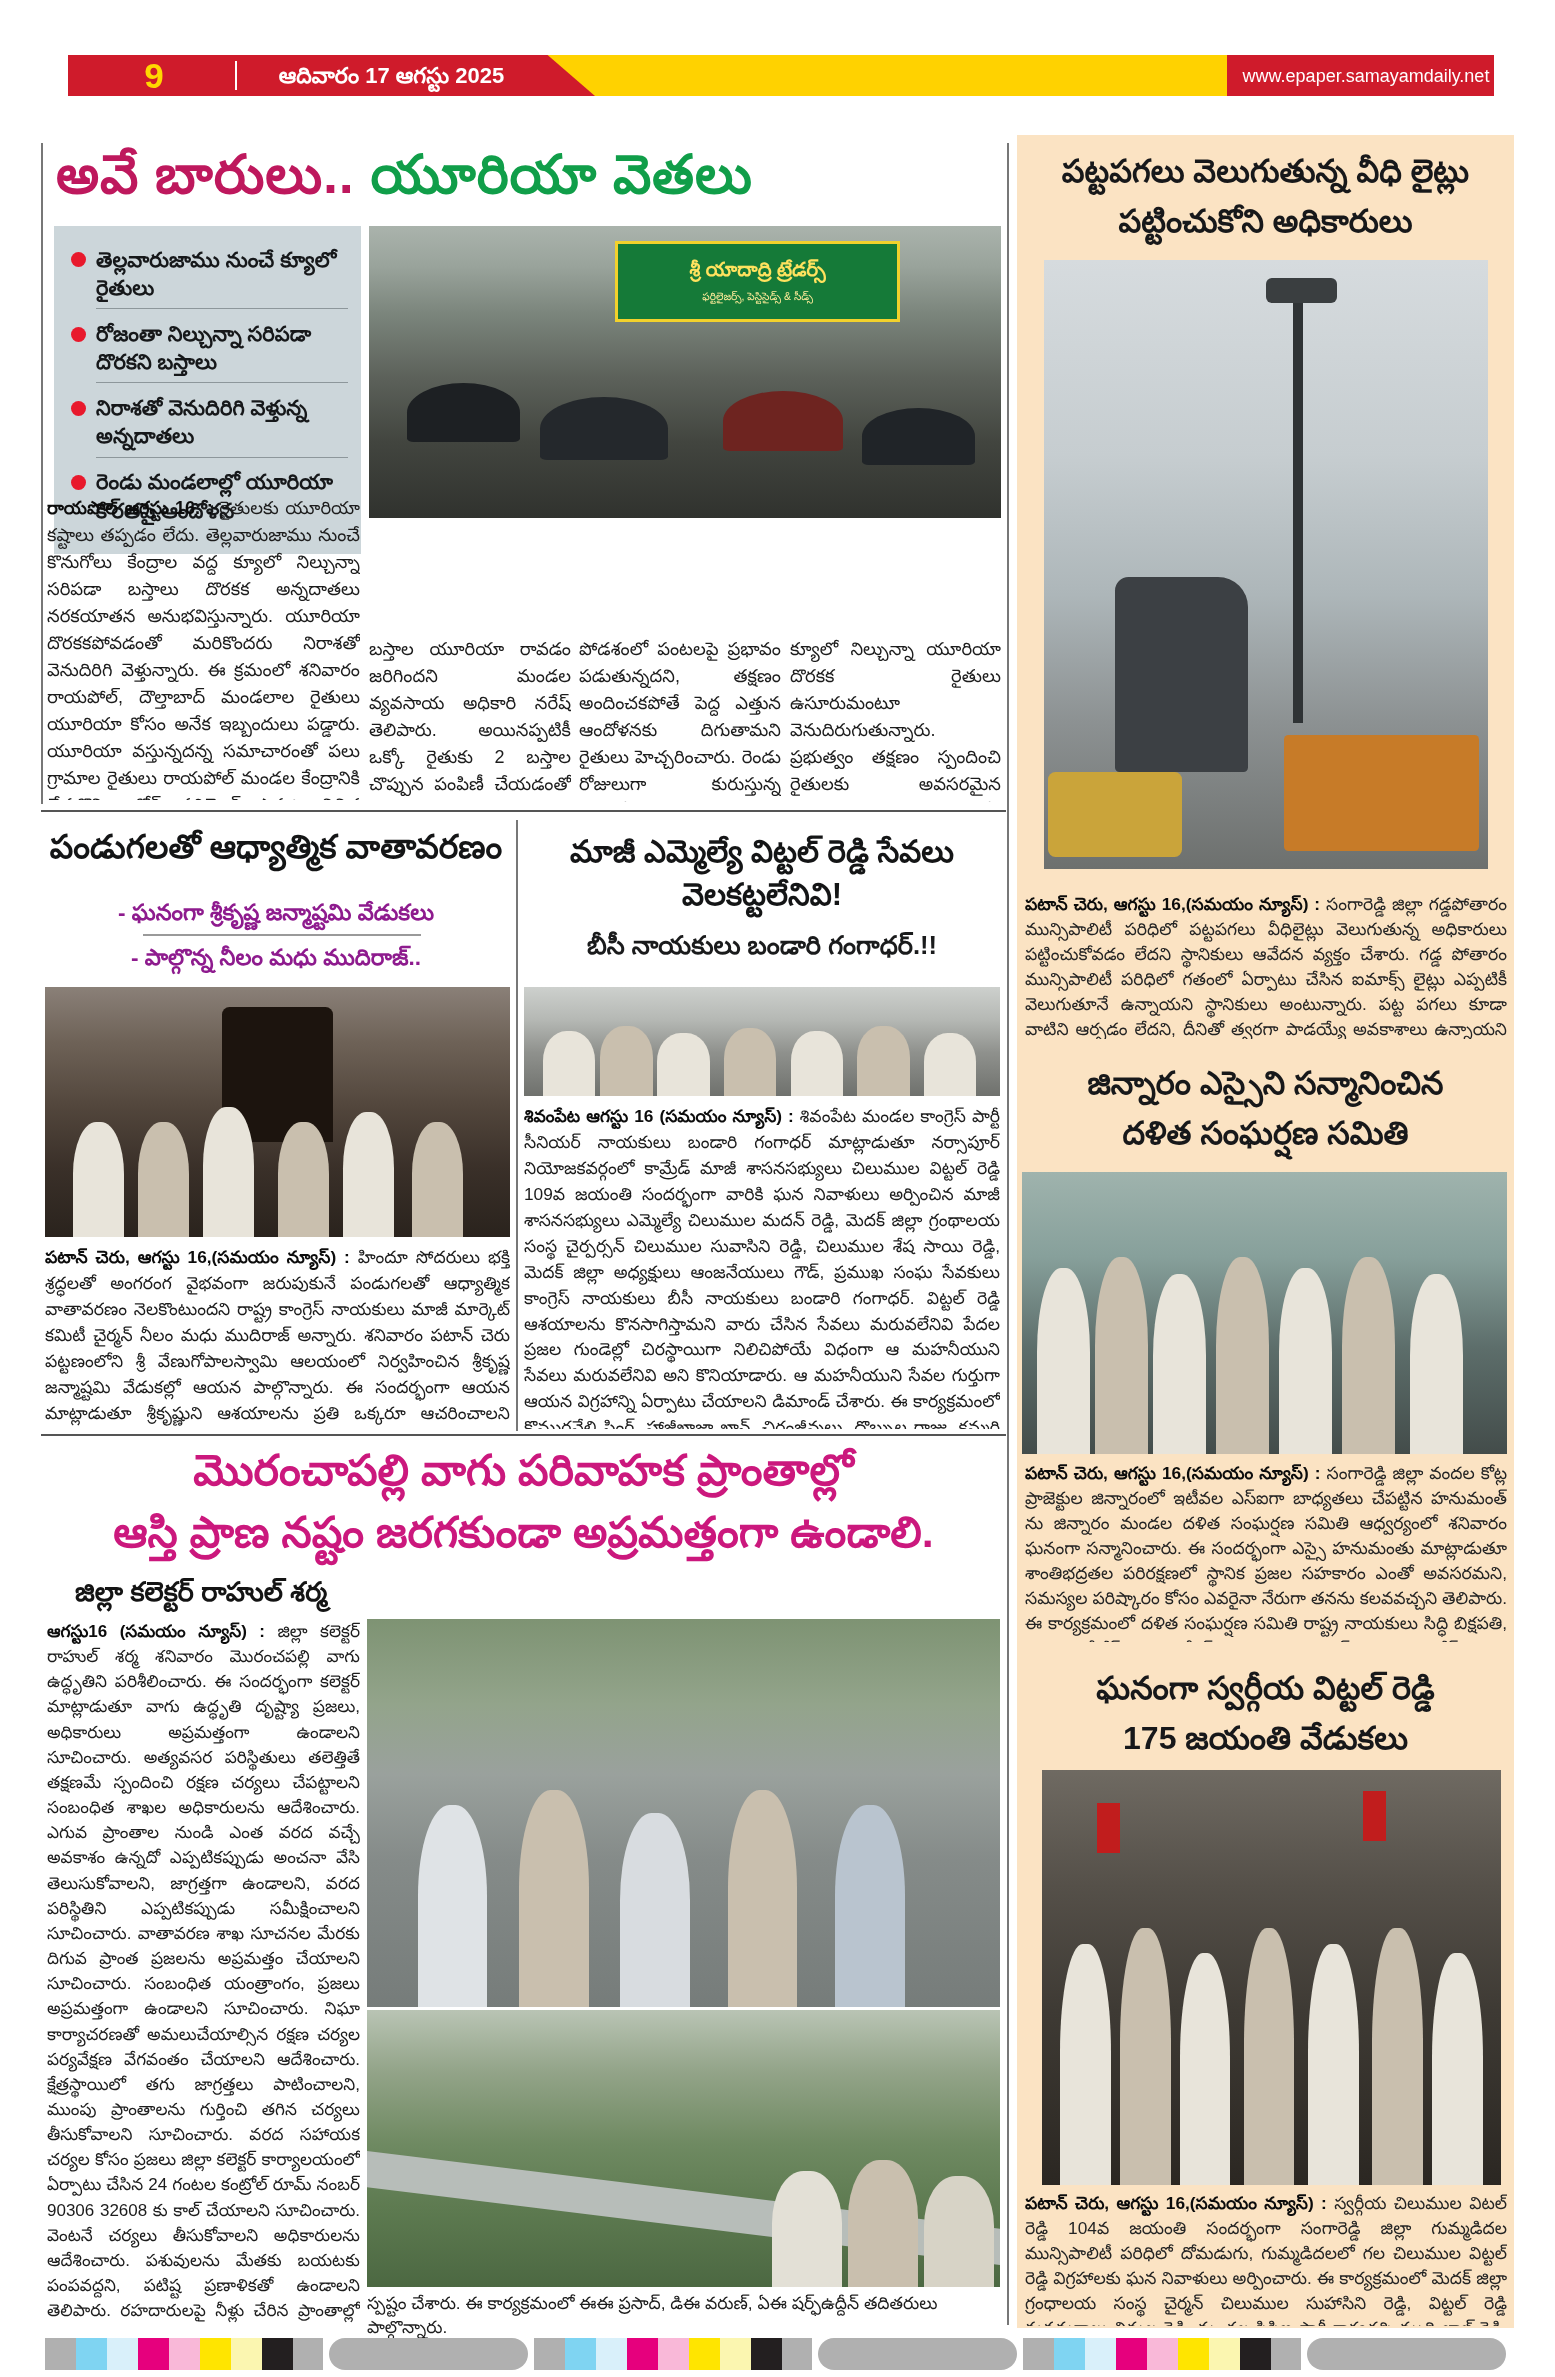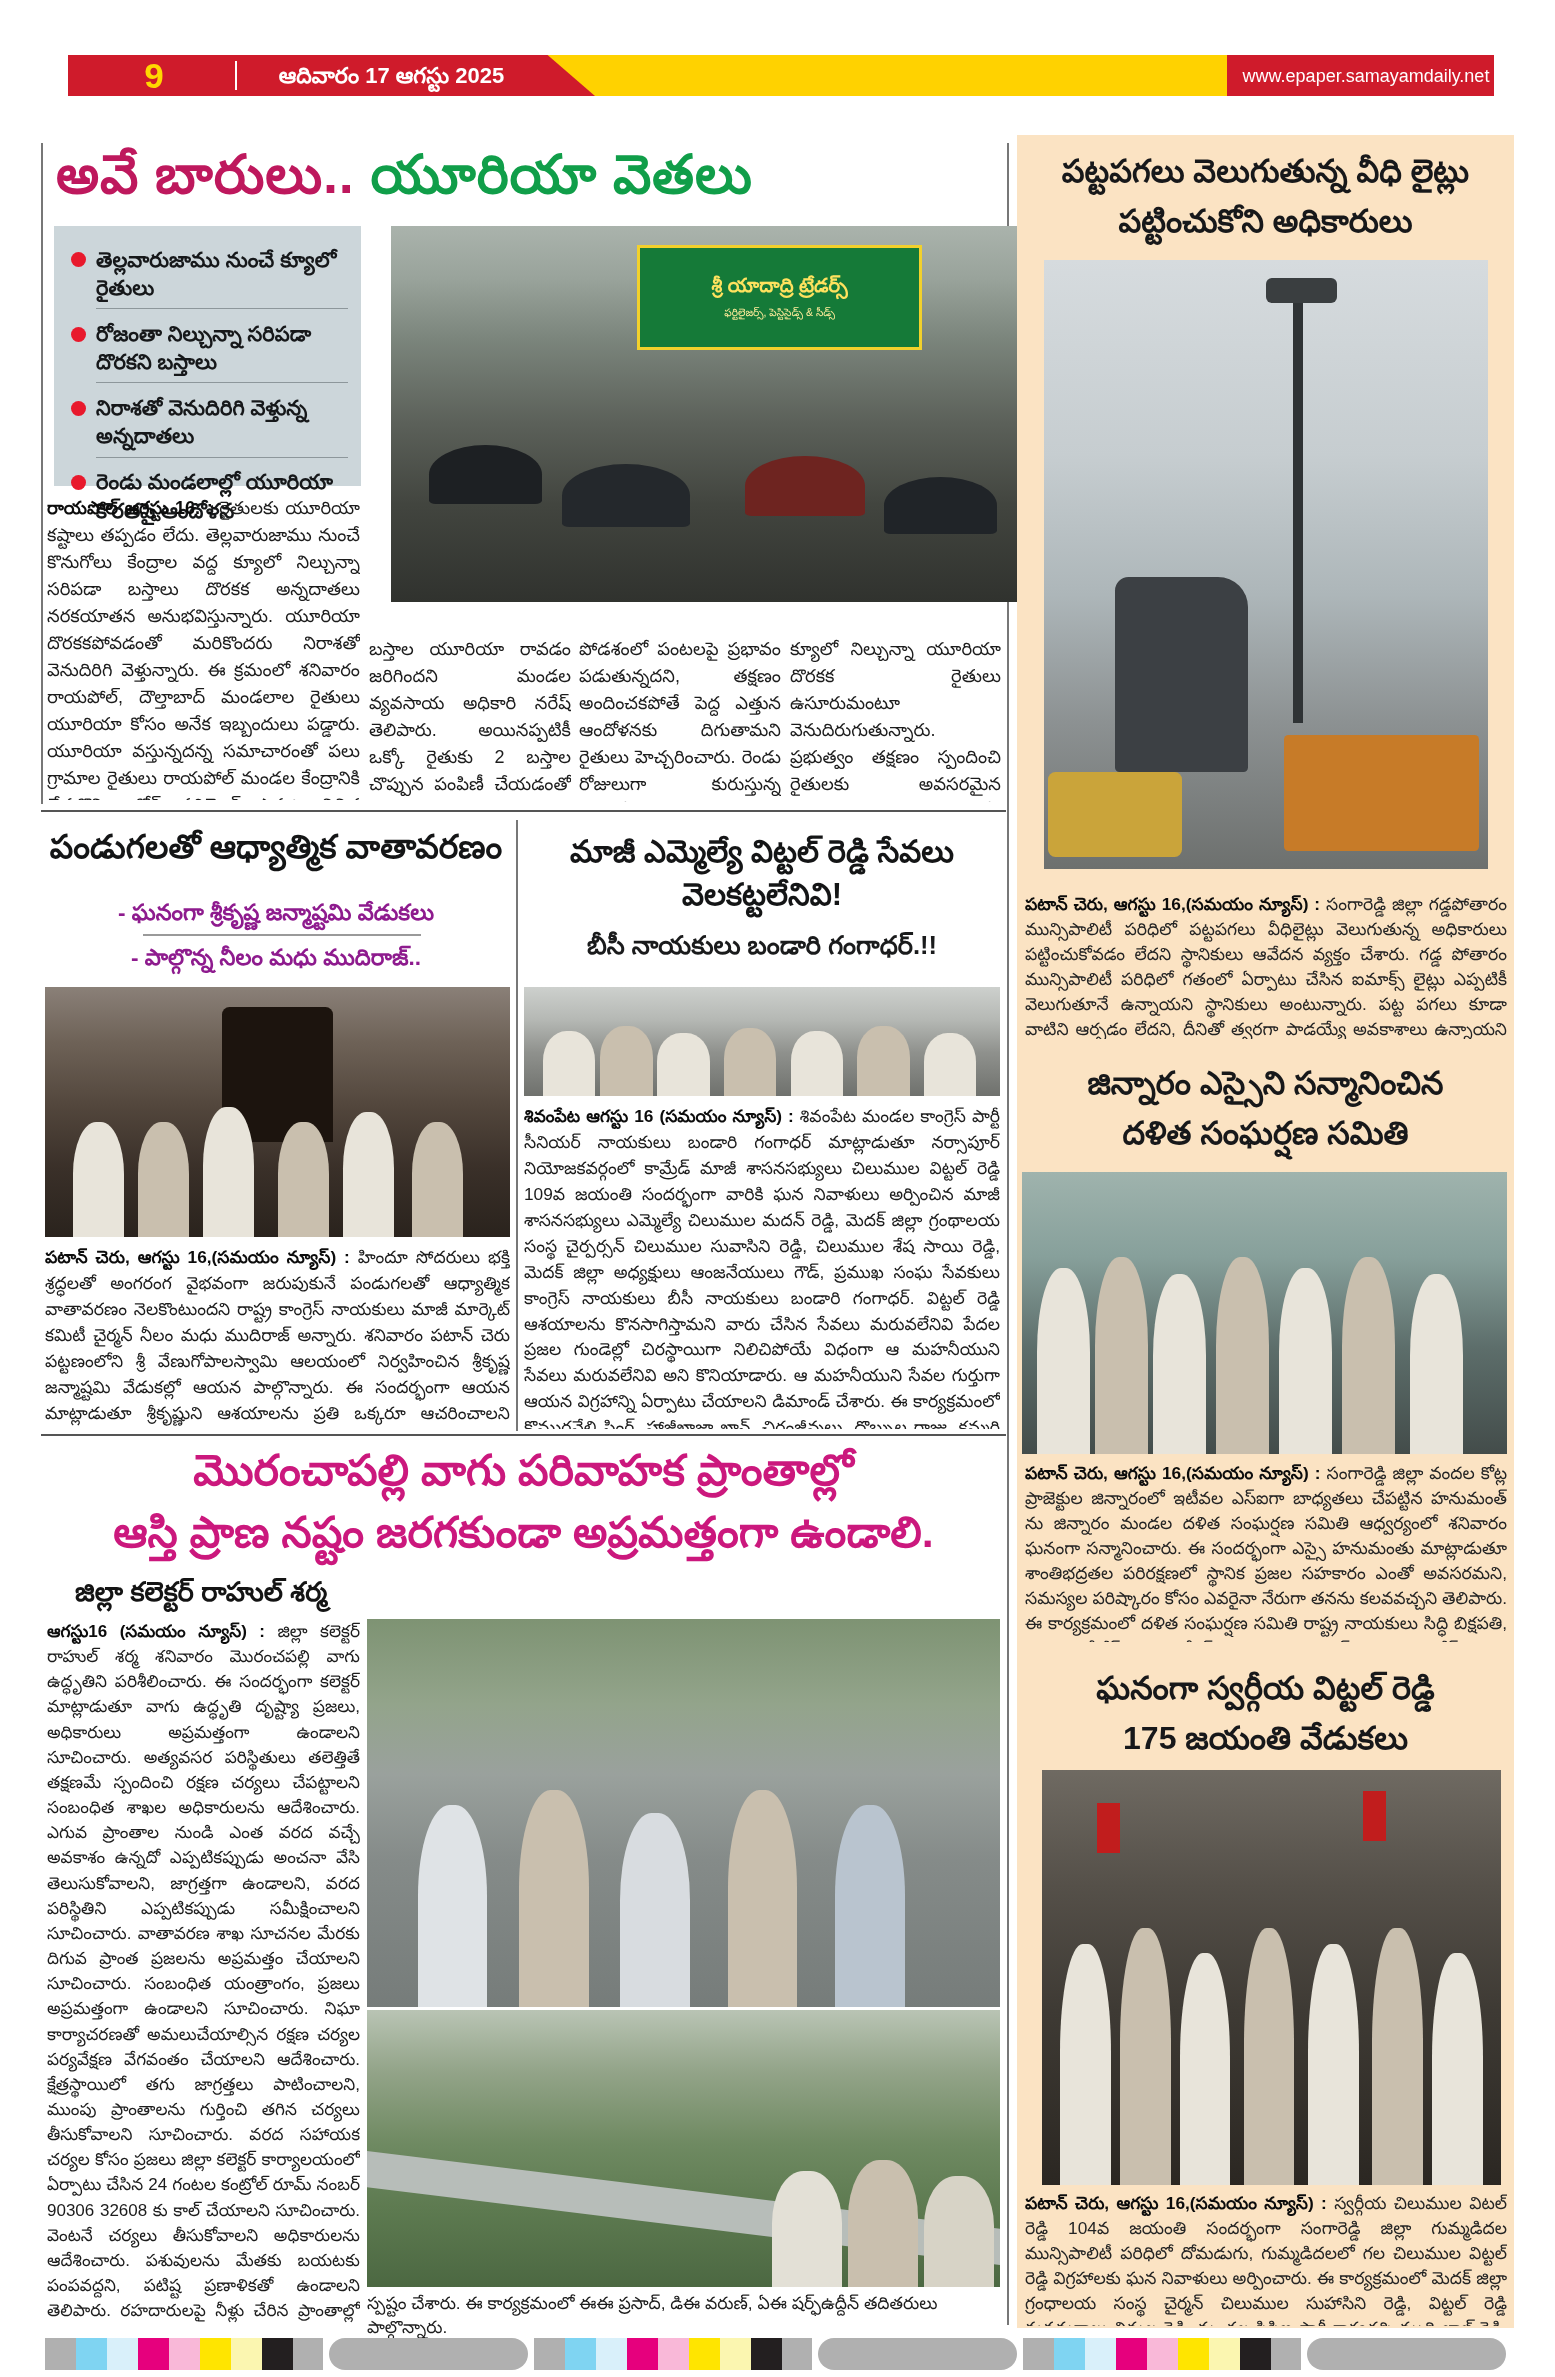--- a/index.html
+++ b/index.html
@@ -25,21 +25,21 @@
   
   .vrule { position:absolute; width:1.5px; background:#777; }
   .hrule { position:absolute; height:1.5px; background:#555; }
 
   
   .main-headline { position:absolute; left:56px; top:143px; width:944px; height:79px;
                    font-size:54px; font-weight:bold; letter-spacing:0.8px; white-space:nowrap; }
   .hl-red { color:#be185d; }
   .hl-green { color:#109e49; }
 
-  .bullet-box { position:absolute; left:54px; top:226px; width:307px; height:260px;
+  .bullet-box { position:absolute; left:54px; top:226px; width:307px; height:328px;
                 background:#ccd6da; padding:19.6px 13.5px 7.5px 16.6px; }
   .bullet-box ul { list-style:none; }
   .bullet-box li { display:flex; gap:10.5px; margin-bottom:10.5px; }
   .bdot { flex:0 0 auto; width:15px; height:15px; border-radius:50%; background:#e8192c; margin-top:6.8px; }
   .btxt { font-size:21px; font-weight:bold; color:#16181a; line-height:1.35;
           border-bottom:1.5px solid #8d979b; padding-bottom:6px; }
   .bullet-box li:last-child .btxt { border-bottom:none; }
 
   .bodytxt { font-size:18px; line-height:1.5; color:#1c1c1c; text-align:justify; overflow:hidden; }
   .dl { font-weight:bold; color:#0c0c0c; }
@@ -131,21 +131,21 @@
           <span class="bdot"></span>
           <span class="btxt">నిరాశతో వెనుదిరిగి వెళ్తున్న అన్నదాతలు</span>
         </li>
         <li>
           <span class="bdot"></span>
           <span class="btxt">రెండు మండలాల్లో యూరియా కొరతపై ఆందోళన</span>
         </li>
       </ul>
     </div>
 
-    <div class="photo ph-urea" style="left:369px; top:226px; width:632px; height:376px;margin-left:22px;">
+    <div class="photo ph-urea" style="left:369px; top:226px; width:632px; height:292px;">
       <div class="signboard">
         <div class="sb1">శ్రీ యాదాద్రి ట్రేడర్స్</div>
         <div class="sb2">ఫర్టిలైజర్స్, పెస్టిసైడ్స్ &amp; సీడ్స్</div>
       </div>
       <div class="umb" style="left:6%; bottom:26%; width:113px; height:59px; background:#1d2023;"></div>
       <div class="umb" style="left:27%; bottom:20%; width:128px; height:63px; background:#24282c;"></div>
       <div class="umb" style="left:56%; bottom:23%; width:120px; height:60px; background:#6e2420;"></div>
       <div class="umb" style="left:78%; bottom:18%; width:113px; height:57px; background:#202428;"></div>
     </div>
 

